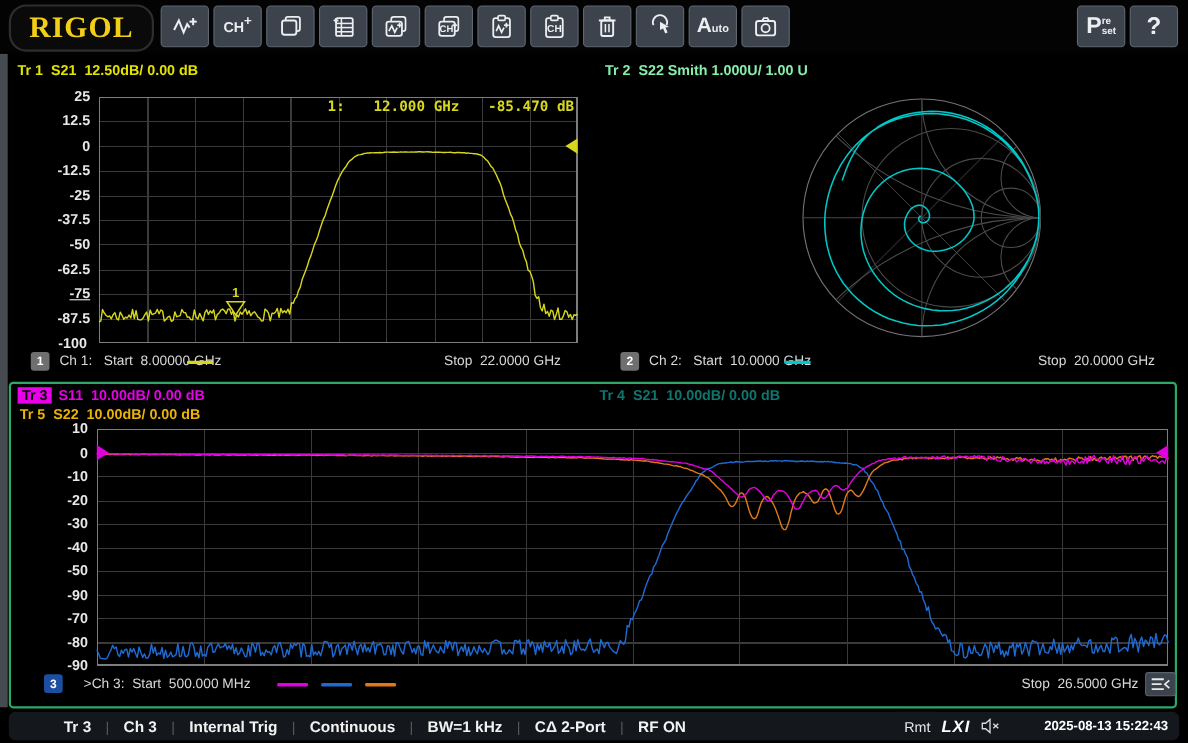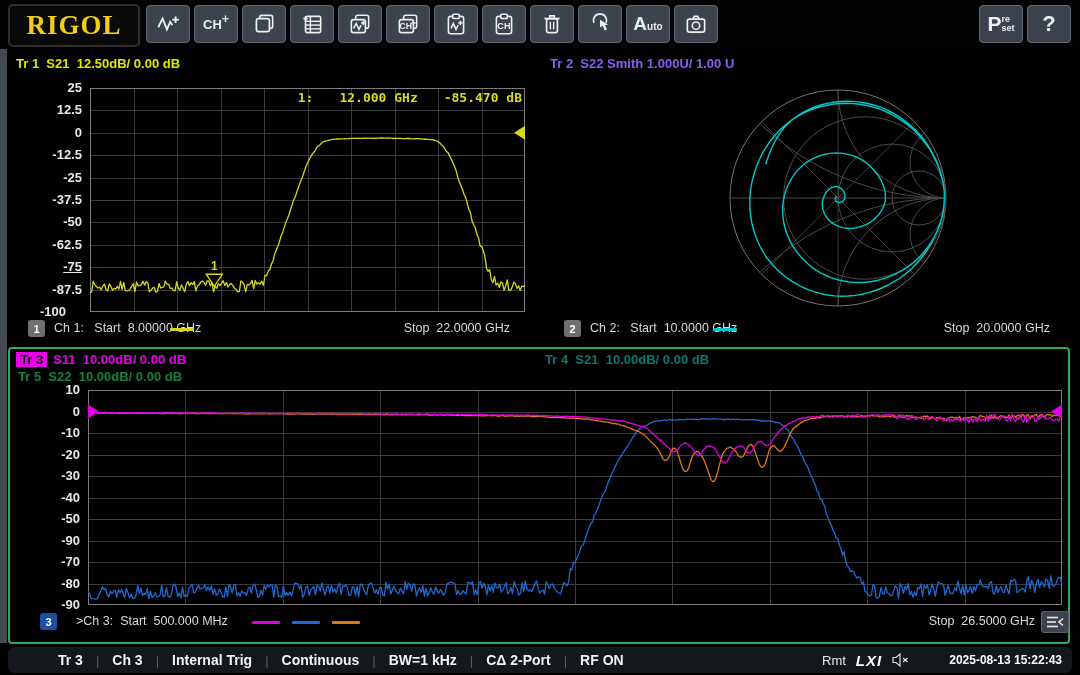--- a/index.html
+++ b/index.html
@@ -1,21 +1,21 @@
 <!DOCTYPE html>
 <html><head>
 <meta charset="utf-8">
 <style>
   html,body{margin:0;padding:0;background:#000;}
   .screen{position:relative;width:1080px;height:675px;background:#000;overflow:hidden;
           font-family:"Liberation Sans",sans-serif;-webkit-font-smoothing:antialiased;}
   
   .toolbar{position:absolute;left:0;top:0;width:1080px;height:48px;background:#030303;}
   .logo{position:absolute;left:8px;top:4px;width:128px;height:39px;background:#0a0a0a;
-        border:2px solid #2e2e2e;border-radius:5px;display:flex;align-items:center;justify-content:center;
+        border:2px solid #2e2e2e;border-radius:16px;display:flex;align-items:center;justify-content:center;
         color:#f2cf16;font-family:"Liberation Serif",serif;font-weight:bold;font-size:27px;letter-spacing:1px;}
   .tbtn{position:absolute;top:5px;width:44px;height:38px;background:#3c434d;border:1px solid #5d6772;
         border-radius:4px;display:flex;align-items:center;justify-content:center;padding:0;cursor:pointer;
         color:#eceff2;}
   .tbtn svg{display:block;}
   .chlbl{font-size:13px;font-weight:bold;color:#eceff2;}
   .plus{font-size:12px;font-weight:bold;color:#eceff2;position:relative;top:-5px;left:0px;}
   .autoA{font-size:19px;font-weight:bold;}
   .autosub{font-size:10px;font-weight:bold;position:relative;top:2px;}
   .presetP{font-size:21px;font-weight:bold;}
@@ -201,21 +201,21 @@
     <span>-85.470 dB</span>
   </div>
 
   <div class="badge" style="left:28px;top:320px;background:#6f6f6f">
       <span>1</span>
     </div>
   <div class="ftext" style="left:54px;top:321px"><span>Ch 1:</span>   <span>Start</span>  <span>8.00000 GHz</span></div>
   <div class="dash" style="left:170px;top:328px;width:24px;background:#d6d61c"></div>
   <div class="ftext" style="left:360px;top:321px;width:150px;text-align:right"><span>Stop</span>  <span>22.0000 GHz</span></div>
 
-  <div class="trhdr" style="left:550px;top:56px;color:#8b5cf6"><span>Tr 2</span>  <span>S22 Smith</span> <span>1.000U/ 1.00 U</span></div>
+  <div class="trhdr" style="left:550px;top:56px;color:#86efac"><span>Tr 2</span>  <span>S22 Smith</span> <span>1.000U/ 1.00 U</span></div>
 
   <svg id="plot-smith" style="position:absolute;left:720px;top:85px" width="236" height="226">
       <defs>
         <clipPath id="smithclip">
           <circle cx="118" cy="113" r="108"></circle>
         </clipPath>
       </defs>
       <g>
         <circle cx="118" cy="113" r="108" fill="none" stroke="#757575" stroke-width="1"></circle>
         <line x1="10" y1="113" x2="226" y2="113" stroke="#4a4a4a" stroke-width="1"></line>
@@ -241,21 +241,21 @@
       <span>2</span>
     </div>
   <div class="ftext" style="left:590px;top:321px"><span>Ch 2:</span>   <span>Start</span>  <span>10.0000 GHz</span></div>
   <div class="dash" style="left:713px;top:328px;width:24px;background:#00c8c8"></div>
   <div class="ftext" style="left:900px;top:321px;width:150px;text-align:right"><span>Stop</span>  <span>20.0000 GHz</span></div>
 
   <div class="win3"></div>
 
   <div class="trhdr" style="left:16px;top:352px;color:#e800e8"><span class="trbadge">Tr 3</span><span>S11</span>  <span>10.00dB/ 0.00 dB</span></div>
   <div class="trhdr" style="left:545px;top:352px;color:#0f766e"><span>Tr 4</span>  <span>S21</span>  <span>10.00dB/ 0.00 dB</span></div>
-  <div class="trhdr" style="left:18px;top:369px;color:#15803d"><span>Tr 5</span>  <span>S22</span>  <span>10.00dB/ 0.00 dB</span></div>
+  <div class="trhdr" style="left:18px;top:369px;color:#eab308"><span>Tr 5</span>  <span>S22</span>  <span>10.00dB/ 0.00 dB</span></div>
 
   <svg id="plot-ch3" style="position:absolute;left:88px;top:390px" width="974" height="215">
       <g shape-rendering="crispEdges">
         <line x1="97.5" y1="0" x2="97.5" y2="215" stroke="#3a3a3a" stroke-width="1"></line>
         <line x1="195.5" y1="0" x2="195.5" y2="215" stroke="#3a3a3a" stroke-width="1"></line>
         <line x1="292.5" y1="0" x2="292.5" y2="215" stroke="#3a3a3a" stroke-width="1"></line>
         <line x1="390.5" y1="0" x2="390.5" y2="215" stroke="#3a3a3a" stroke-width="1"></line>
         <line x1="487.5" y1="0" x2="487.5" y2="215" stroke="#3a3a3a" stroke-width="1"></line>
         <line x1="584.5" y1="0" x2="584.5" y2="215" stroke="#3a3a3a" stroke-width="1"></line>
         <line x1="682.5" y1="0" x2="682.5" y2="215" stroke="#3a3a3a" stroke-width="1"></line>
@@ -327,21 +327,21 @@
 <div class="ytick" style="left: 22px; top: 80px;">25</div>
     <div class="ytick" style="left: 22px; top: 102.4px;">12.5</div>
     <div class="ytick" style="left: 22px; top: 124.8px;">0</div>
     <div class="ytick" style="left: 22px; top: 147.2px;">-12.5</div>
     <div class="ytick" style="left: 22px; top: 169.6px;">-25</div>
     <div class="ytick" style="left: 22px; top: 192px;">-37.5</div>
     <div class="ytick" style="left: 22px; top: 214.4px;">-50</div>
     <div class="ytick" style="left: 22px; top: 236.8px;">-62.5</div>
     <div class="ytick" style="left: 22px; top: 259.2px; text-decoration: underline;">-75</div>
     <div class="ytick" style="left: 22px; top: 281.6px;">-87.5</div>
-    <div class="ytick" style="left: 6px; top: 304px;">-100</div>
+    <div class="ytick" style="left: 19px; top: 304px;">-100</div>
     <div class="ytick" style="left: 20px; top: 382px;">10</div>
     <div class="ytick" style="left: 20px; top: 403.5px;">0</div>
     <div class="ytick" style="left: 20px; top: 425px;">-10</div>
     <div class="ytick" style="left: 20px; top: 446.5px;">-20</div>
     <div class="ytick" style="left: 20px; top: 468px;">-30</div>
     <div class="ytick" style="left: 20px; top: 489.5px;">-40</div>
     <div class="ytick" style="left: 20px; top: 511px;">-50</div>
     <div class="ytick" style="left: 20px; top: 532.5px;">-90</div>
     <div class="ytick" style="left: 20px; top: 554px;">-70</div>
     <div class="ytick" style="left: 20px; top: 575.5px;">-80</div>

